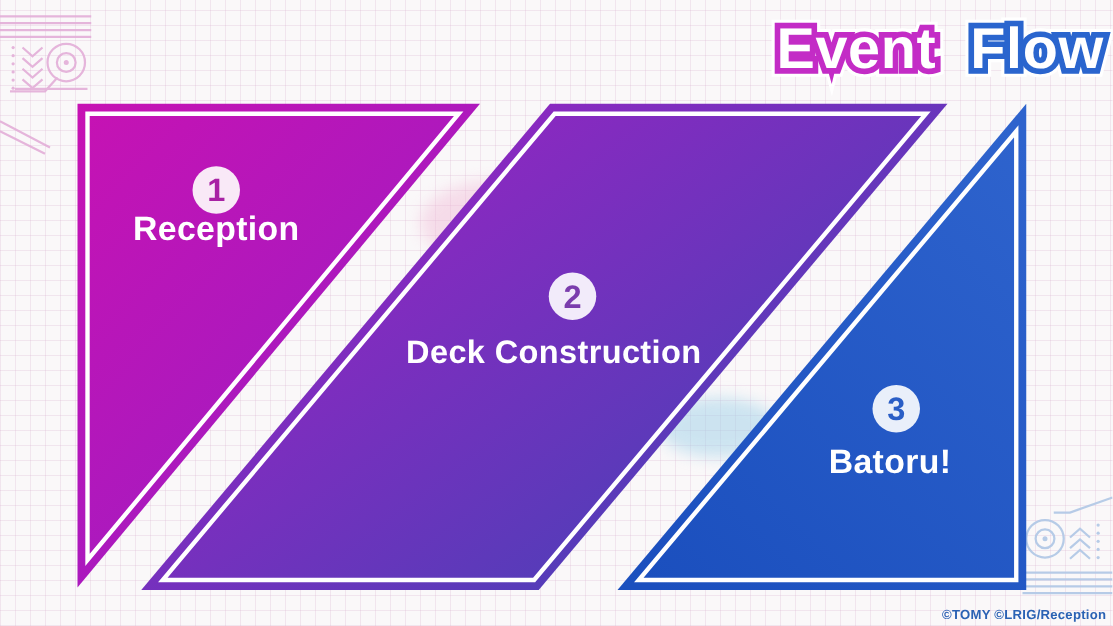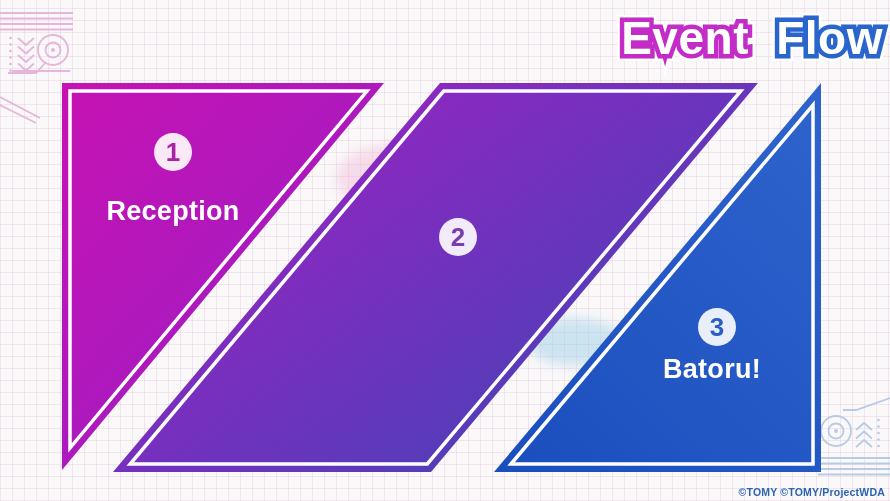--- a/index.html
+++ b/index.html
@@ -34,21 +34,21 @@
     position:absolute;width:38px;height:38px;border-radius:50%;
     text-align:center;line-height:39px;font-size:26px;font-weight:800;
   }
   .badge.b1{left:154px;top:133px;background:#f9e9f7;color:#a822a4;}
   .badge.b2{left:439px;top:218px;background:#f2ebfa;color:#7b3dad;}
   .badge.b3{left:698px;top:308px;background:#e9effa;color:#2a5ec6;}
   .step-label{
     position:absolute;color:#ffffff;font-weight:800;text-align:center;
     letter-spacing:0.3px;
   }
-  .step-label.l1{left:73px; top:196px;width:200px;font-size:27px;}
+  .step-label.l1{left:73px; top:168px;width:200px;font-size:27px;}
   .step-label.l2{left:293px;top:266px;width:300px;font-size:26px;}
   .step-label.l3{left:632px;top:354px;width:160px;font-size:27px;}
 
   
   .copyright{
     position:absolute;right:5px;bottom:3px;
     font-size:10.5px;font-weight:700;color:#2b62b4;letter-spacing:0.2px;
   }
 </style>
 </head>
@@ -154,19 +154,20 @@
       <span class="layer halo">Flow</span>
       <span class="layer stroke">Flow</span>
       <span class="layer fill">Flow</span>
     </span>
   </div>
 
   <div class="badge b1">1</div>
   <div class="step-label l1">Reception</div>
 
   <div class="badge b2">2</div>
+  <div class="step-label l2">Deck Construction</div>
 
   <div class="badge b3">3</div>
   <div class="step-label l3">Batoru!</div>
 
-  <div class="copyright">©TOMY ©TOMY/ProjectWDA</div>
+  <div class="copyright">©TOMY ©LRIG/Reception</div>
 
 </div>
 
 </body></html>

